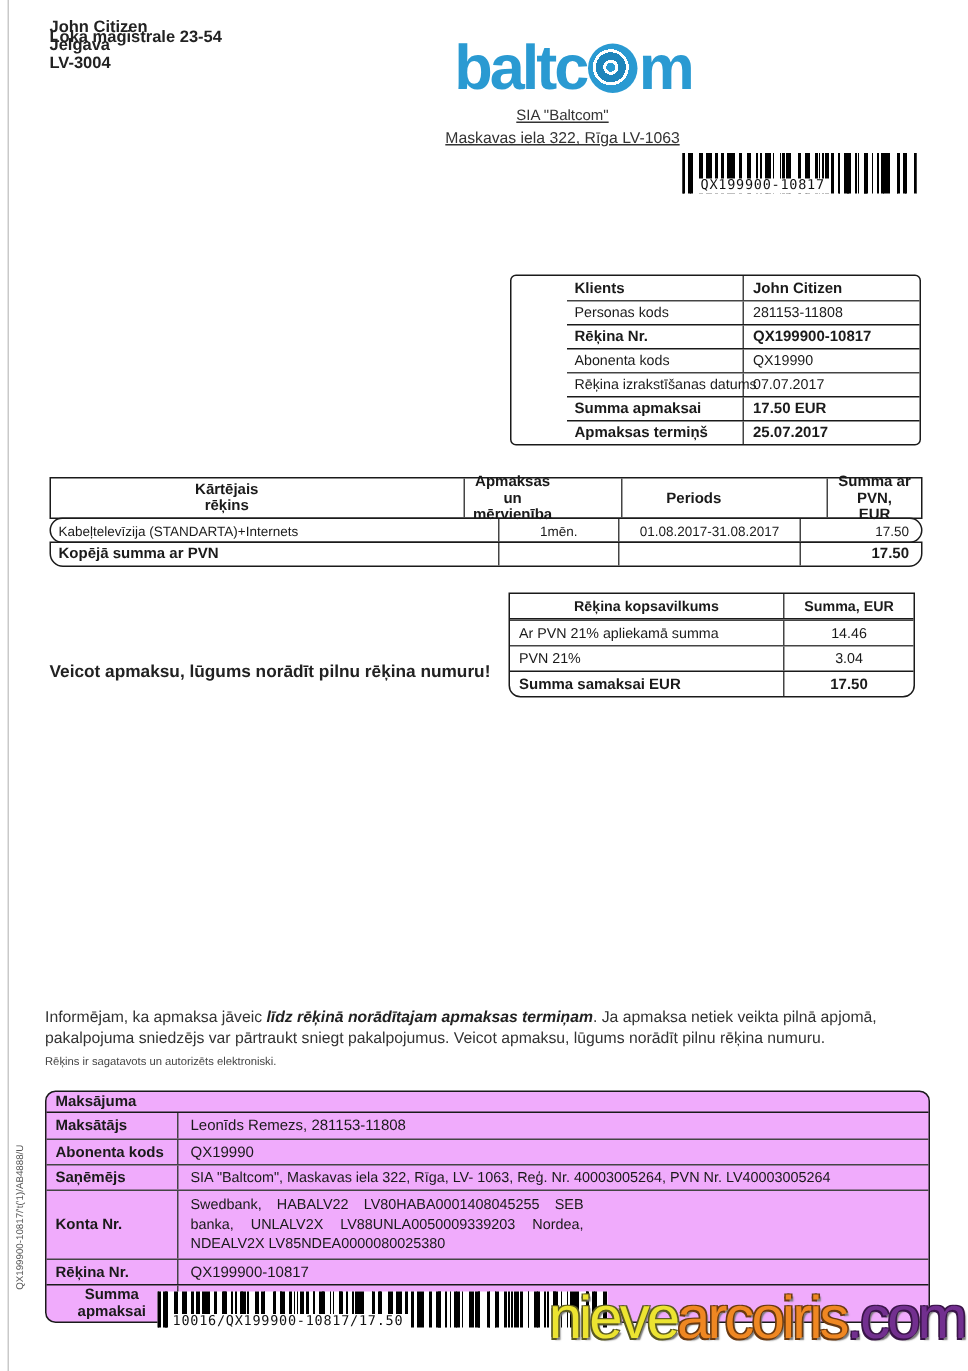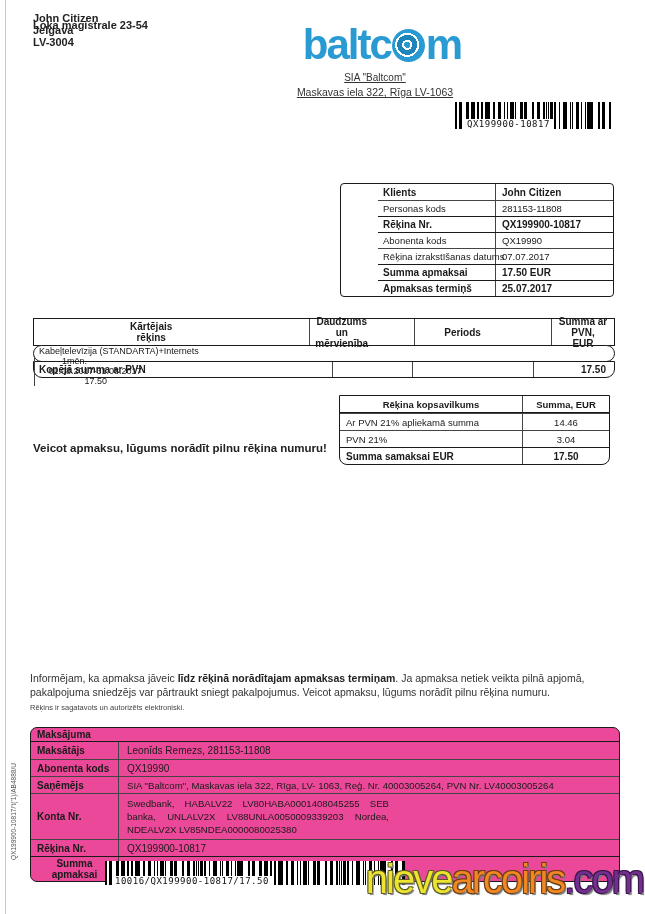--- a/index.html
+++ b/index.html
@@ -40,21 +40,21 @@
   .ctable .crow:first-child { border-top:none; }
   .ctable .crow.heavy { border-top:1.7px solid #1a1a1a; }
   .ctable .clabel { width:118px; padding:1px 5px; border-right:1px solid #444; align-self:stretch; display:flex; align-items:center; white-space:nowrap; }
   .ctable .cvalue { flex:1; padding:1px 6px; }
   .ctable .b { font-weight:bold; font-size:10px; }
 
   
   .mtable { position:absolute; left:33px; top:318px; width:582px; font-size:10px; }
   .mhead { display:flex; border:1.7px solid #1a1a1a; height:28px; font-weight:bold; text-align:center; background:#fff;gap:41px; }
   .mhead .mc { display:flex; align-items:center; justify-content:center; line-height:11px; padding:1px 2px; }
-  .mrow { display:flex; border:1.3px solid #1a1a1a; border-radius:9px; height:17px; margin-top:-1px; background:#fff; align-items:flex-start; font-size:9px;flex-direction:column; }
+  .mrow { display:flex; border:1.3px solid #1a1a1a; border-radius:9px; height:17px; margin-top:-1px; background:#fff; align-items:center; font-size:9px; }
   .mtotal { display:flex; border:1.7px solid #1a1a1a; border-radius:0 0 9px 9px; height:17px; margin-top:-1px; background:#fff; align-items:center; font-weight:bold; font-size:10px; }
   .mc1 { width:298px; } .mc2 { width:80px; } .mc3 { width:121px; } .mc4 { width:79px; }
   .mrow .mc2,.mrow .mc3,.mtotal .mc2,.mtotal .mc3,.mtotal .mc4 { align-self:stretch; display:flex; align-items:center; justify-content:center; }
   .mrow .mc4 { align-self:stretch; display:flex; align-items:center; justify-content:flex-end; }
   .mrow .mc1 { padding-left:5px; }
   .mtotal .mc1 { padding-left:5px; }
   .mtotal .mc4 { justify-content:flex-end; }
   .mrow .mc2,.mrow .mc3,.mrow .mc4,.mtotal .mc2,.mtotal .mc3,.mtotal .mc4 { border-left:1px solid #444; }
   .mrow .mc4,.mtotal .mc4 { padding-right:6px; }
 
@@ -66,25 +66,25 @@
   .stable .sc1 { width:183px; padding:1px 6px; border-right:1px solid #444; align-self:stretch; display:flex; align-items:center; }
   .stable .srow:first-child .sc1 { justify-content:center; border-right:1px solid #444; }
   .stable .sc2 { flex:1; padding:1px 6px; text-align:center; }
   .stable .srow:first-child .sc2 { text-align:center; }
 
   
   .pay-note { position:absolute; left:33px; top:441px; width:300px; font-weight:bold; font-size:11.5px; line-height:14px; color:#222; }
 
   
   .info { position:absolute; left:30px; top:671px; width:592px; font-size:10.5px; line-height:14px; color:#333; }
-  .info .bold { font-weight:bold; color:#222; }
+  .info .bold { font-weight:bold; color:#222;font-style:italic; }
   .e-note { position:absolute; left:30px; top:703px; font-size:7.5px; color:#444; }
 
   
-  .ptable { position:absolute; left:30px; top:727px; width:590px; border:1.7px solid #1a1a1a; border-radius:7px; font-size:10px; background:#ec4899; }
+  .ptable { position:absolute; left:30px; top:727px; width:590px; border:1.7px solid #1a1a1a; border-radius:7px; font-size:10px; background:#f0abfc; }
   .ptable .prow { display:flex; border-top:1px solid #444; min-height:17px; align-items:center; }
   .ptable .prow.title { border-top:none; min-height:14px; font-weight:bold; padding:0 6px; border-bottom:1.4px solid #1a1a1a;}
   .ptable .prow.heavy { border-top:1.7px solid #1a1a1a; }
   .ptable .plabel { width:88px; padding:1px 6px; border-right:1px solid #444; font-weight:bold; align-self:stretch; display:flex; align-items:center;text-align:center; }
   .ptable .pvalue { flex:1; padding:1px 8px; }
   .ptable .pvalue.nowrap { white-space:nowrap; font-size:9.6px; }
   .ptable .konta { max-width:278px; text-align:justify; line-height:13px; padding-top:3px; padding-bottom:3px; font-size:9.6px;}
   .ptable .vbold { font-weight:bold; }
 
   
@@ -151,21 +151,21 @@
     </div>
   </div>
 
   <div class="mtable">
     <div class="mhead">
       <div class="mc mc1">
         <span><span>Kārtējais</span><br>
         <span>rēķins</span></span>
       </div>
       <div class="mc mc2" style="border-left:1px solid #444;">
-        <span><span>Daudzums un</span><br>
+        <span><span>Apmaksas un</span><br>
         <span>mērvienība</span></span>
       </div>
       <div class="mc mc3" style="border-left:1px solid #444;">Periods</div>
       <div class="mc mc4" style="border-left:1px solid #444;">
         <span><span>Summa ar PVN,</span><br>
         <span>EUR</span></span>
       </div>
     </div>
     <div class="mrow">
       <div class="mc1">Kabeļtelevīzija (STANDARTA)+Internets</div>

